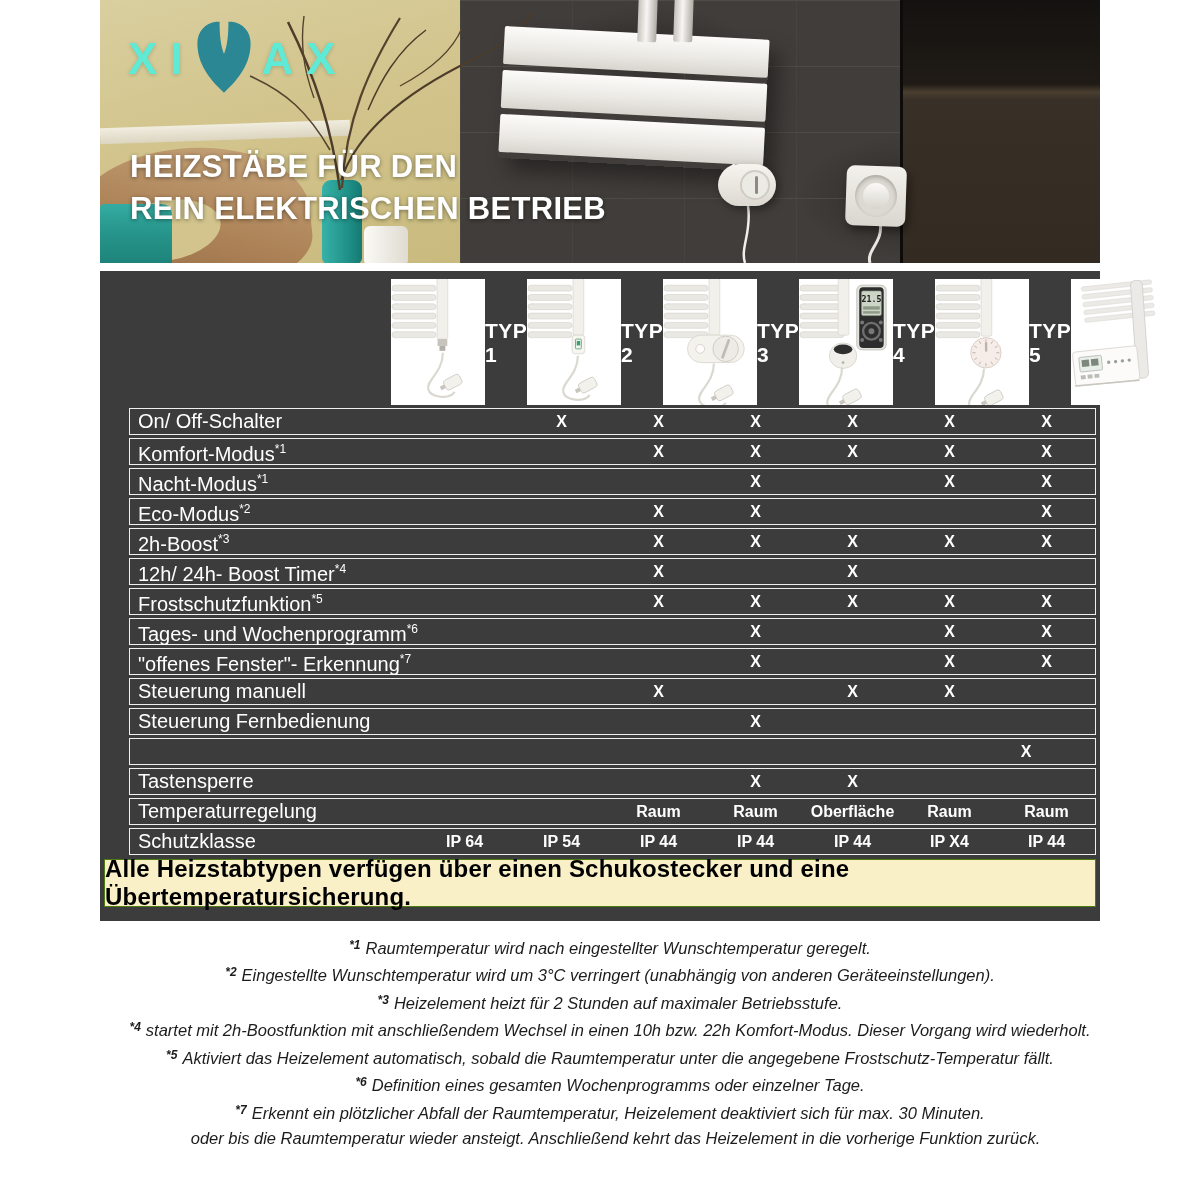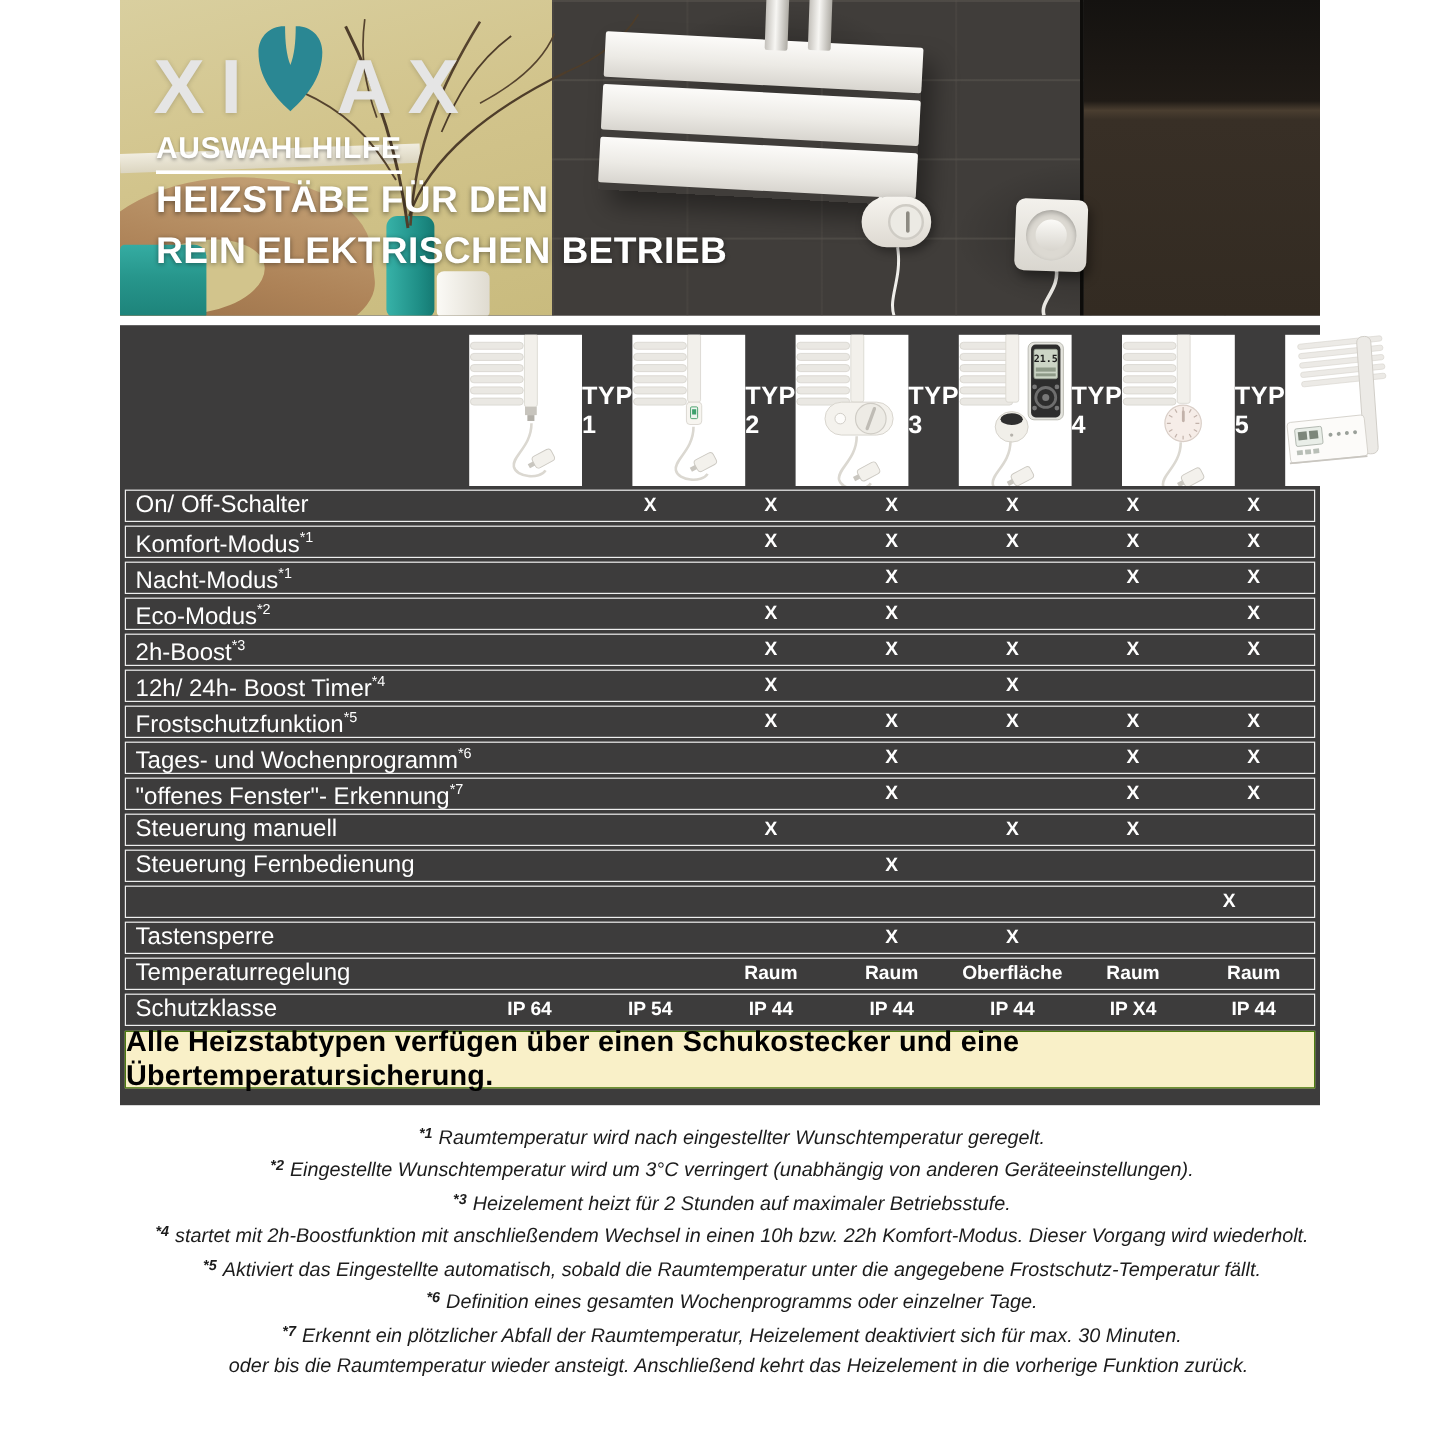--- a/index.html
+++ b/index.html
@@ -35,37 +35,37 @@
   .pipe{position:absolute;top:-6px;width:19px;height:48px;background:linear-gradient(90deg,#c4c1bb,#f7f6f3 45%,#aeaba4);transform:rotate(2deg);border-radius:2px;}
   .pipe.p1{left:538px;} .pipe.p2{left:574px;}
   .valve{position:absolute;left:618px;top:164px;width:58px;height:42px;border-radius:21px;background:linear-gradient(180deg,#f6f4ef,#ddd9d1);box-shadow:3px 4px 8px rgba(0,0,0,.35);}
   .valve-dial{position:absolute;left:22px;top:6px;width:30px;height:30px;border-radius:50%;background:#ecead4;background:#eceae4;border:2px solid #cfccc5;box-sizing:border-box;}
   .valve-slot{position:absolute;left:13px;top:4px;width:3px;height:18px;background:#8d8a82;border-radius:2px;}
   .socket{position:absolute;left:746px;top:166px;width:60px;height:60px;border-radius:8px;background:linear-gradient(180deg,#f3f1ec,#d9d6cf);transform:rotate(2deg);box-shadow:3px 5px 9px rgba(0,0,0,.4);}
   .socket-in{position:absolute;left:9px;top:9px;width:42px;height:42px;border-radius:50%;background:#dcd9d2;box-shadow:inset 0 2px 4px rgba(0,0,0,.25);}
   .socket-plug{position:absolute;left:8px;top:8px;width:26px;height:26px;border-radius:50%;background:linear-gradient(180deg,#fbfaf7,#d8d5ce);}
   .hero-svg{position:absolute;left:0;top:0;width:1000px;height:263px;}
 
-  .logo{position:absolute;left:28px;top:16px;display:flex;align-items:flex-end;color:#e5e5e5;
-    font-size:64px;font-weight:bold;letter-spacing:13px;line-height:1;text-shadow:0 1px 4px rgba(0,0,0,.18);}
+  .logo{position:absolute;left:28px;top:16px;display:flex;align-items:center;color:#5eead4;
+    font-size:44px;font-weight:bold;letter-spacing:13px;line-height:1;text-shadow:0 1px 4px rgba(0,0,0,.18);}
   .logo .m-glyph{margin:2px 6px 0 -4px;}
   .eyebrow{position:absolute;left:30px;top:110px;color:#fff;font-size:25px;font-weight:bold;letter-spacing:.5px;
     border-bottom:3px solid #fff;padding-bottom:3px;text-shadow:0 1px 3px rgba(0,0,0,.35);}
   .h-title{position:absolute;left:30px;color:#fff;font-size:31px;font-weight:bold;letter-spacing:.3px;text-shadow:0 1px 4px rgba(0,0,0,.45);}
   .h-title.t1{top:149px;} .h-title.t2{top:191px;}
 
   
   .cmp{margin-top:8px;background:#3d3c3c;padding:4px 4px 14px 4px;}
   .type-header{display:flex;padding-top:4px;}
   .th-spacer{width:287px;flex:none;}
   .type-col{flex:1 1 0;display:flex;flex-direction:row;align-items:center;}
   .type-img{width:94px;height:126px;background:#fff;}
   .type-img svg{display:block;}
   .type-label{color:#fff;font-weight:bold;font-size:21px;margin:7px 0 5px 0;letter-spacing:.5px;}
-  .row{display:flex;align-items:center;border:1px solid #efefef;margin-top:3px;height:25px;}
+  .row{display:flex;align-items:center;border:1px solid #efefef;margin-top:3px;height:25px;margin-left:25px;}
   .row-label{width:278px;flex:none;padding-left:8px;color:#fff;font-size:20px;white-space:nowrap;line-height:25px;}
   .row-label sup{font-size:12px;}
   .cell{flex:1 1 0;text-align:center;color:#fff;font-weight:bold;font-size:16px;}
   .banner{margin-top:4px;border:1px solid #4d7c0f;background:#f9f0c8;height:46px;display:flex;align-items:center;justify-content:center;
     color:#000000;font-weight:bold;font-size:24px;letter-spacing:.2px;}
 
   
   .footnotes{margin:18px 0 0 20px;font-style:italic;color:#1c1c1c;}
   .fn{font-size:16.5px;margin-bottom:8.5px;line-height:1.15;text-align:center;}
   .fn .mark{font-size:12px;position:relative;top:-5px;margin-right:5px;font-weight:bold;}
@@ -123,21 +123,20 @@
 
       <div class="logo">
         <span>XI</span>
         <span class="m-glyph">
           <svg width="64" height="76" viewBox="0 0 100 120">
             <path d="M38 6 C20 8 8 22 8 40 C8 72 26 96 50 118 C74 96 92 72 92 40 C92 22 80 8 62 6 L57 6 C57 28 55 44 50 57 C45 44 43 28 43 6 Z" fill="#2a8793"></path>
           </svg>
         </span>
         <span>AX</span>
       </div>
-      <div class="eyebrow">AUSWAHLHILFE</div>
       <div class="h-title t2">REIN ELEKTRISCHEN BETRIEB</div>
       <div class="h-title t1">HEIZSTÄBE FÜR DEN</div>
     </header>
 
     <section class="cmp">
       <div class="type-header" id="type-header">
         <div class="th-spacer"></div>
       <div class="type-col">
             <div class="type-img">
               <svg width="94" height="126" viewBox="0 0 96 126">
@@ -465,19 +464,19 @@
           </div>
         </div>
       <div class="banner">Alle Heizstabtypen verfügen über einen Schukostecker und eine Übertemperatursicherung.</div>
     </section>
 
     <section class="footnotes" id="footnotes">
         <div class="fn"><span class="mark">*1</span><span>Raumtemperatur wird nach eingestellter Wunschtemperatur geregelt.</span></div>
         <div class="fn"><span class="mark">*2</span><span>Eingestellte Wunschtemperatur wird um 3°C verringert (unabhängig von anderen Geräteeinstellungen).</span></div>
         <div class="fn"><span class="mark">*3</span><span>Heizelement heizt für 2 Stunden auf maximaler Betriebsstufe.</span></div>
         <div class="fn"><span class="mark">*4</span><span>startet mit 2h-Boostfunktion mit anschließendem Wechsel in einen 10h bzw. 22h Komfort-Modus. Dieser Vorgang wird wiederholt.</span></div>
-        <div class="fn"><span class="mark">*5</span><span>Aktiviert das Eingestellte automatisch, sobald die Raumtemperatur unter die angegebene Frostschutz-Temperatur fällt.</span></div>
+        <div class="fn"><span class="mark">*5</span><span>Aktiviert das Heizelement automatisch, sobald die Raumtemperatur unter die angegebene Frostschutz-Temperatur fällt.</span></div>
         <div class="fn"><span class="mark">*6</span><span>Definition eines gesamten Wochenprogramms oder einzelner Tage.</span></div>
         <div class="fn"><span class="mark">*7</span><span>Erkennt ein plötzlicher Abfall der Raumtemperatur, Heizelement deaktiviert sich für max. 30 Minuten.</span><span class="cont">oder bis die Raumtemperatur wieder ansteigt. Anschließend kehrt das Heizelement in die vorherige Funktion zurück.</span></div>
       </section>
 
   </div>
 </div>
 
 </body></html>

